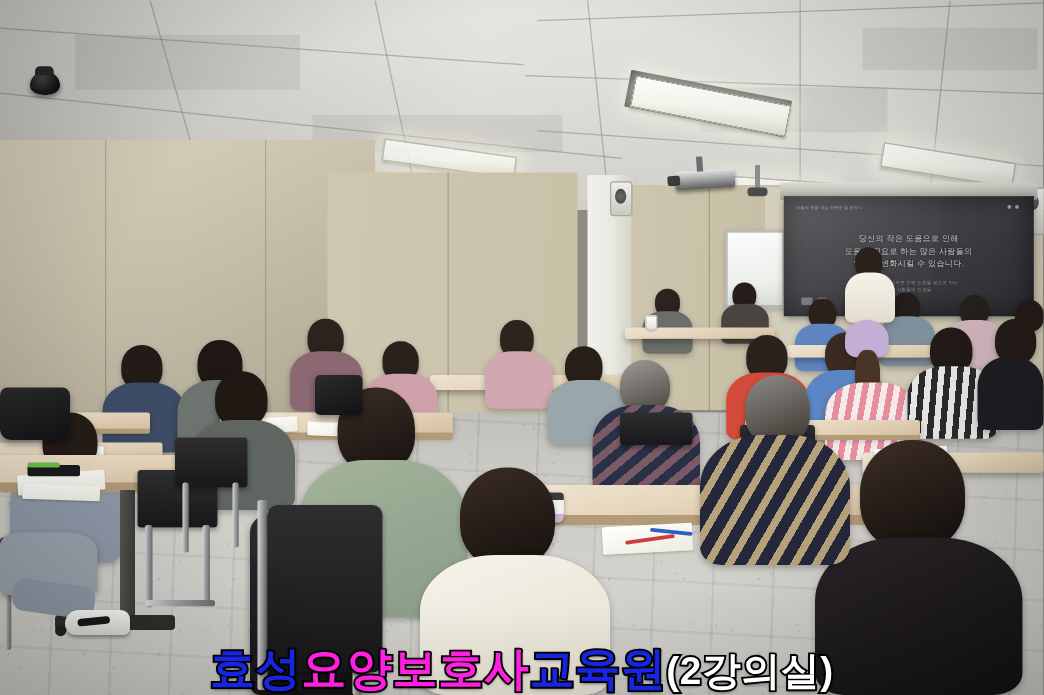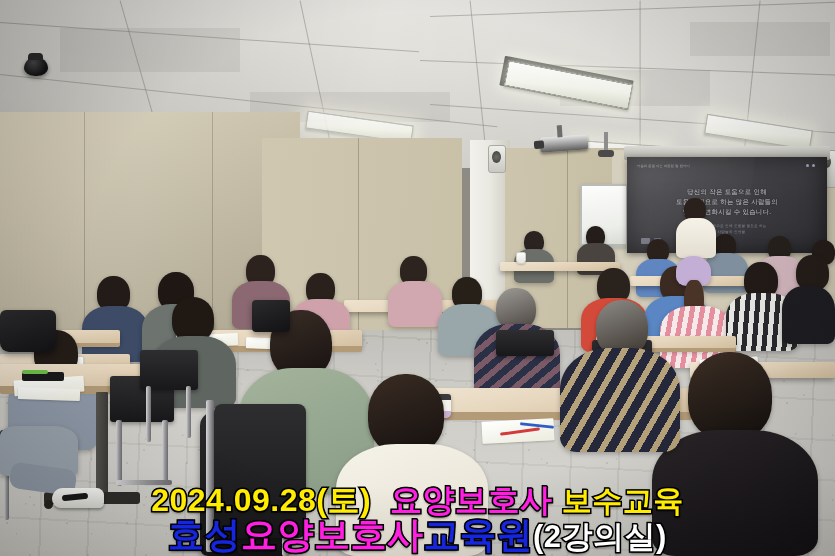--- a/index.html
+++ b/index.html
@@ -480,21 +480,18 @@
   <div class="bag" style="left:236px;top:452px;width:56px;height:104px;border-radius:10px;"></div>
   <div class="bag" style="left:252px;top:300px;width:38px;height:32px;border-radius:4px;"></div>
 
   <div class="chrome" style="left:206px;top:400px;width:8px;height:152px;"></div>
   <div class="chrome" style="left:282px;top:460px;width:7px;height:96px;"></div>
   <div class="chair" style="left:214px;top:404px;width:92px;height:134px;border-radius:8px;"></div>
 
   <div class="vignette"></div>
 
   <div class="caption">
-    <div class="cap-line cap1">
-      <span class="c-yellow">2024.09.28(토)</span><span style="-webkit-text-stroke:0;text-shadow:none;">&nbsp;&nbsp;</span><span class="c-magenta">요양보호사</span><span style="-webkit-text-stroke:0;text-shadow:none;">&nbsp;</span><span class="c-yellow cap-sm">보수교육</span>
-    </div>
     <div class="cap-line cap2">
       <span class="c-blue">효성</span><span class="c-magenta">요양보호사</span><span class="c-blue">교육원</span><span class="c-white cap-room">(2강의실)</span>
     </div>
   </div>
 
 </div>
 
 </body></html>

